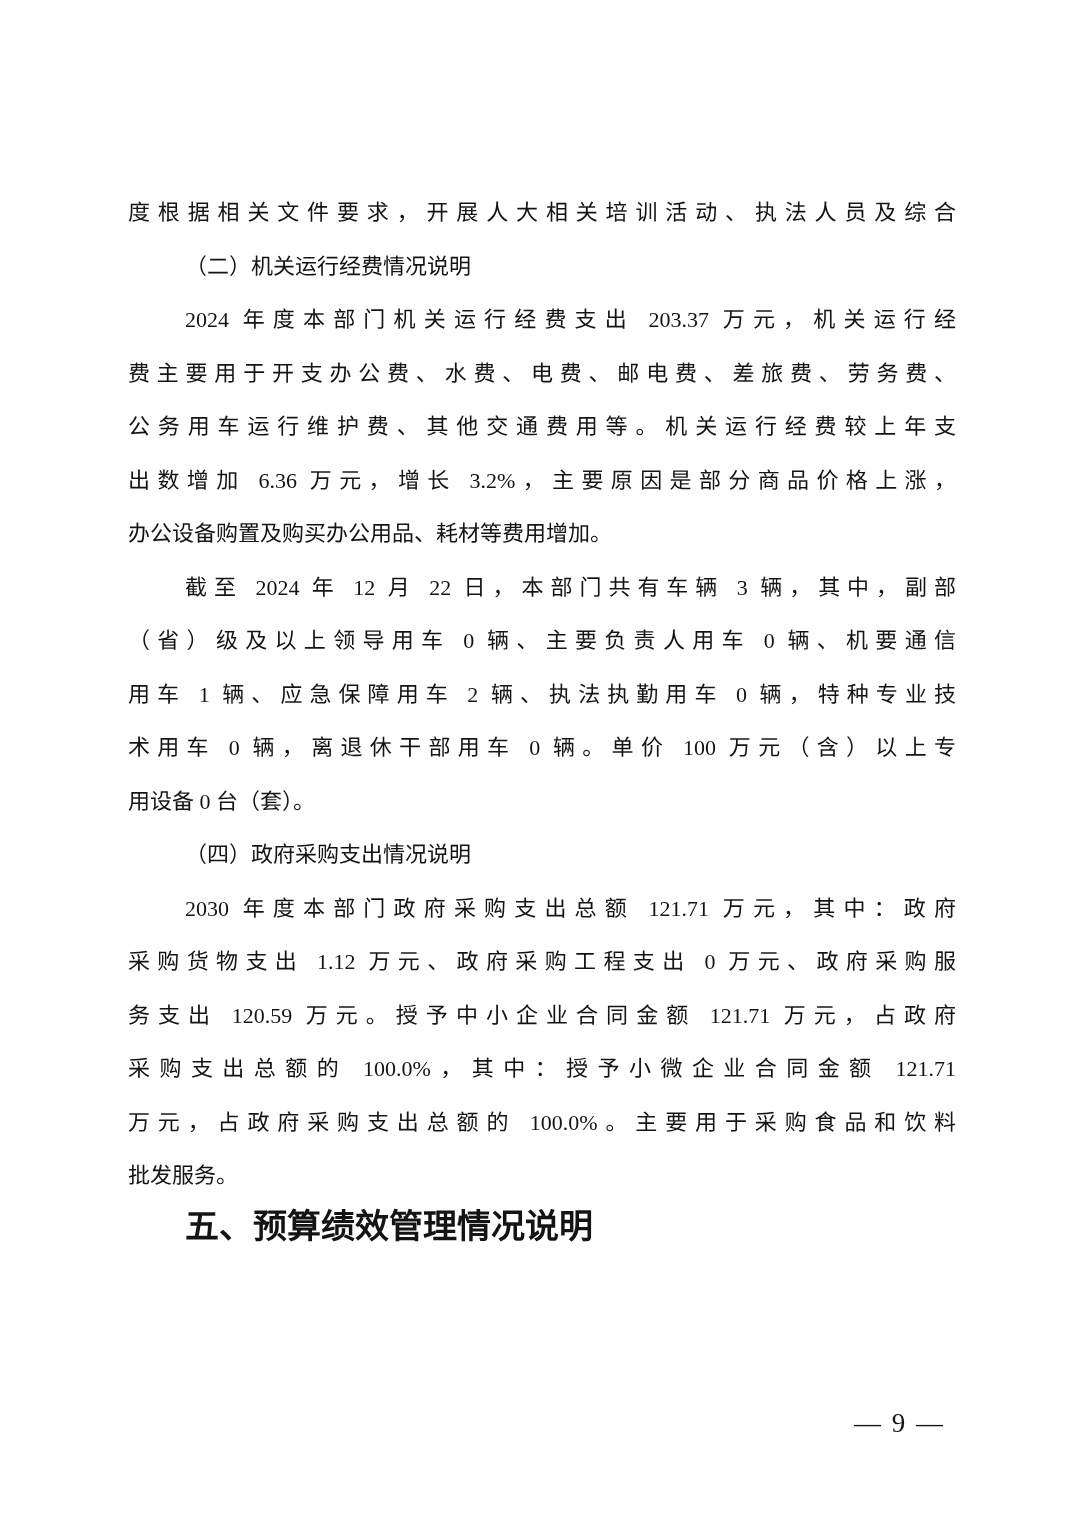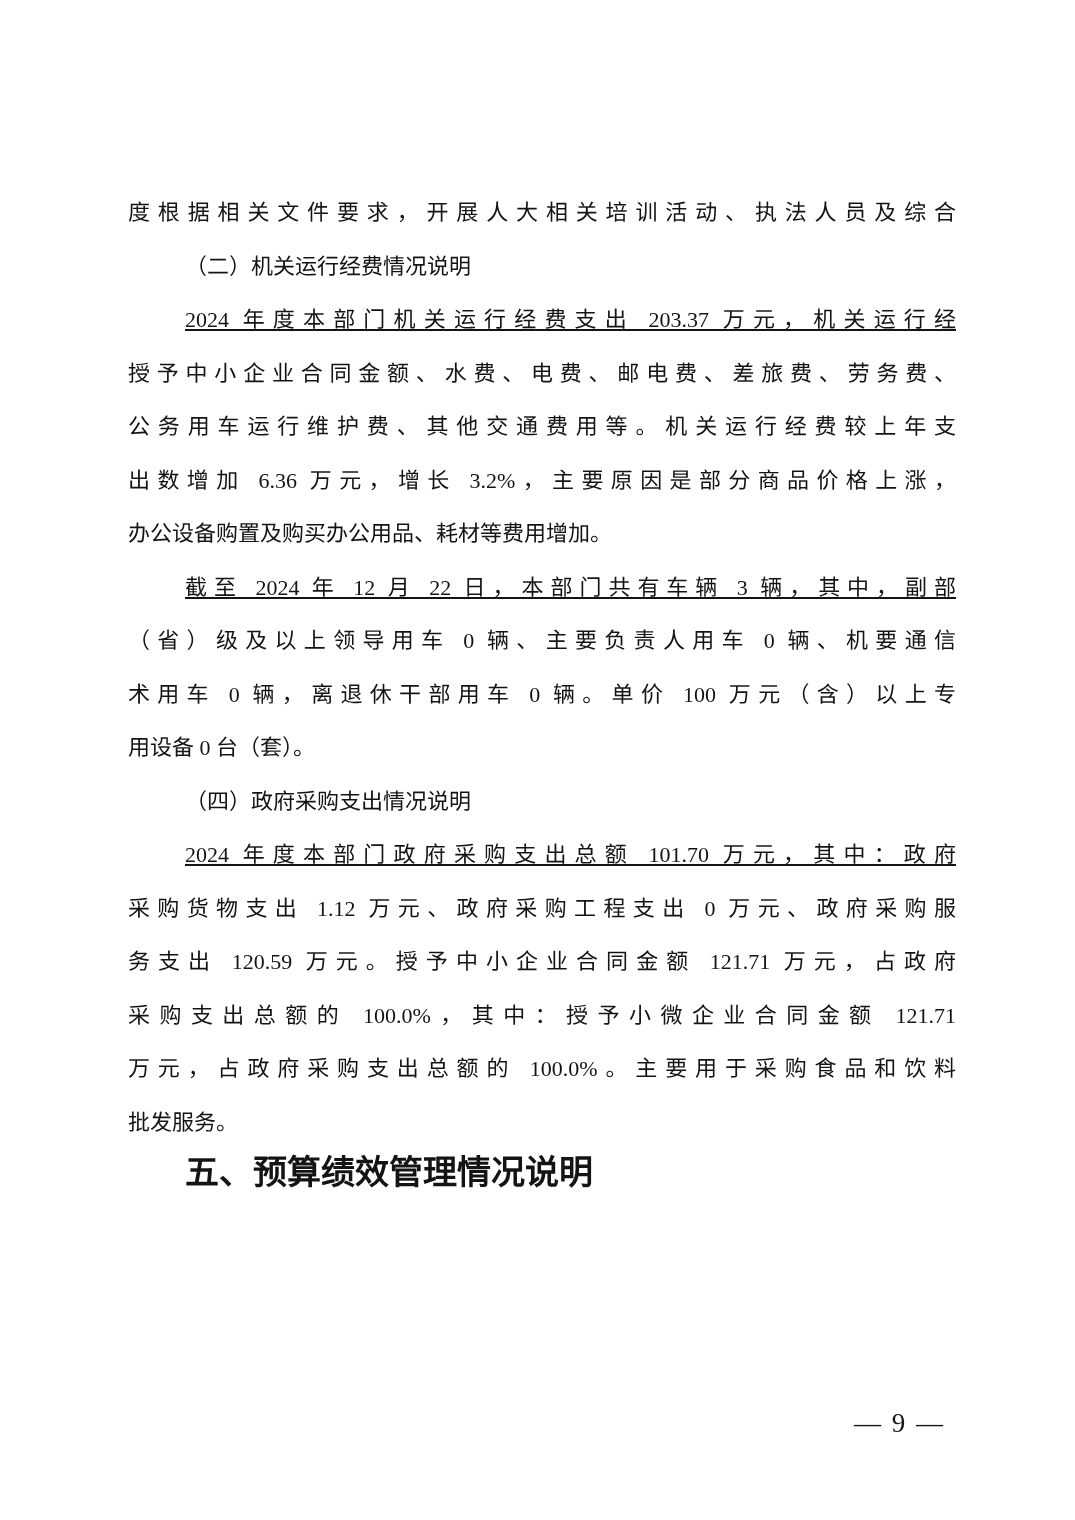--- a/index.html
+++ b/index.html
@@ -32,21 +32,20 @@
   }
   .justify {
     text-align: justify;
     text-align-last: justify;
   }
   .indent {
     padding-left: 57px;
   }
   .indent.justify {
     width: 771px;
-    text-decoration: underline;
   }
   
   .kai {
     font-weight: 400;
   }
   
   .hei {
     font-family: Liberation Mono, monospace;
     font-weight: 700;
     font-size: 34px;
@@ -62,30 +61,31 @@
   }
 </style>
 </head>
 <body>
 
 <div class="page">
   <div class="content">
     <div class="line justify">度根据相关文件要求，开展人大相关培训活动、执法人员及综合</div>
     <div class="line indent kai">（二）机关运行经费情况说明</div>
     <div class="line indent justify">2024 年度本部门机关运行经费支出 203.37 万元，机关运行经</div>
-    <div class="line justify">授予中小企业合同金额、水费、电费、邮电费、差旅费、劳务费、</div>
+    <div class="line justify">费主要用于开支办公费、水费、电费、邮电费、差旅费、劳务费、</div>
     <div class="line justify">公务用车运行维护费、其他交通费用等。机关运行经费较上年支</div>
     <div class="line justify">出数增加 6.36 万元，增长 3.2%，主要原因是部分商品价格上涨，</div>
     <div class="line">办公设备购置及购买办公用品、耗材等费用增加。</div>
     <div class="line indent justify">截至 2024 年 12 月 22 日，本部门共有车辆 3 辆，其中，副部</div>
     <div class="line justify">（省）级及以上领导用车 0 辆、主要负责人用车 0 辆、机要通信</div>
+    <div class="line justify">用车 1 辆、应急保障用车 2 辆、执法执勤用车 0 辆，特种专业技</div>
     <div class="line justify">术用车 0 辆，离退休干部用车 0 辆。单价 100 万元（含）以上专</div>
     <div class="line">用设备 0 台（套）。</div>
     <div class="line indent kai">（四）政府采购支出情况说明</div>
-    <div class="line indent justify">2024 年度本部门政府采购支出总额 101.70 万元，其中：政府</div>
+    <div class="line indent justify">2030 年度本部门政府采购支出总额 121.71 万元，其中：政府</div>
     <div class="line justify">采购货物支出 1.12 万元、政府采购工程支出 0 万元、政府采购服</div>
     <div class="line justify">务支出 120.59 万元。授予中小企业合同金额 121.71 万元，占政府</div>
     <div class="line justify">采购支出总额的 100.0%，其中：授予小微企业合同金额 121.71</div>
     <div class="line justify">万元，占政府采购支出总额的 100.0%。主要用于采购食品和饮料</div>
     <div class="line">批发服务。</div>
     <div class="line indent hei">五、预算绩效管理情况说明</div>
   </div>
   <div class="pagenum">— 9 —</div>
 </div>
 

